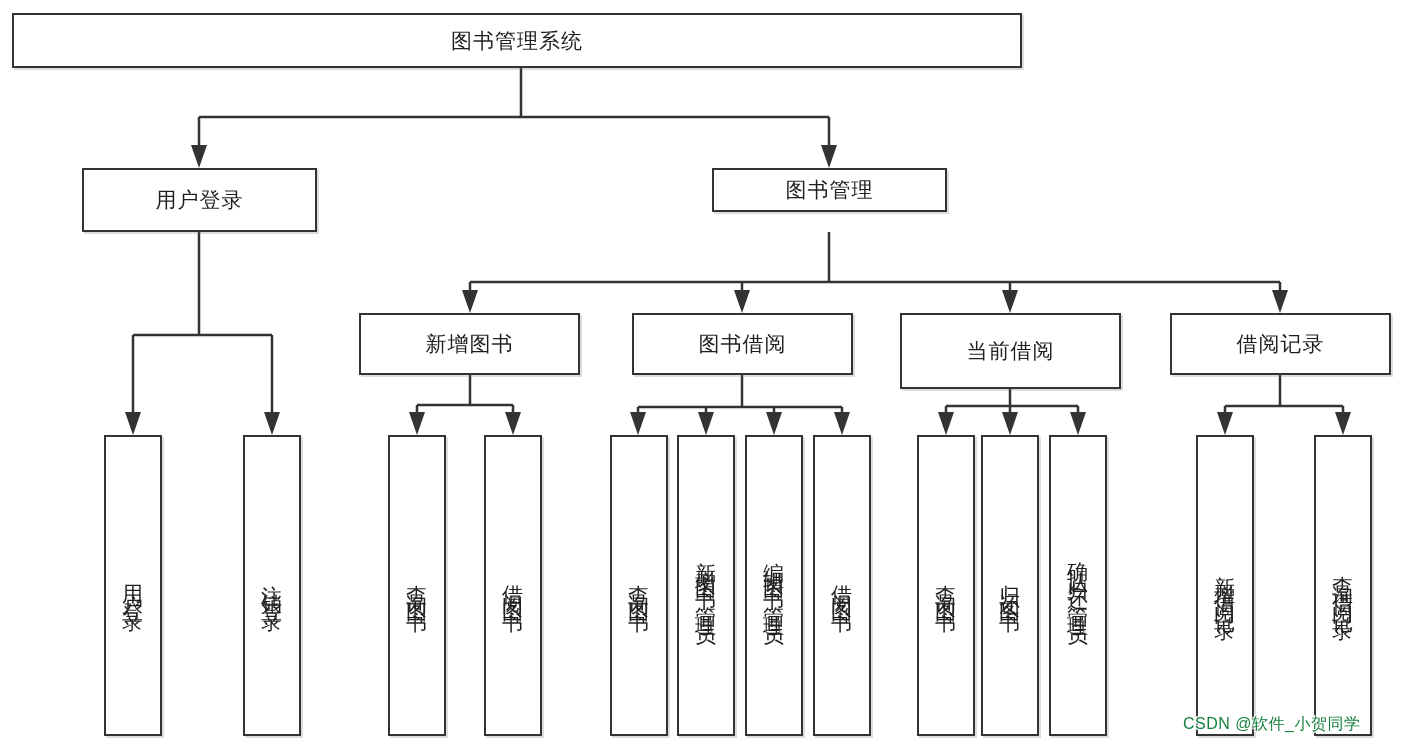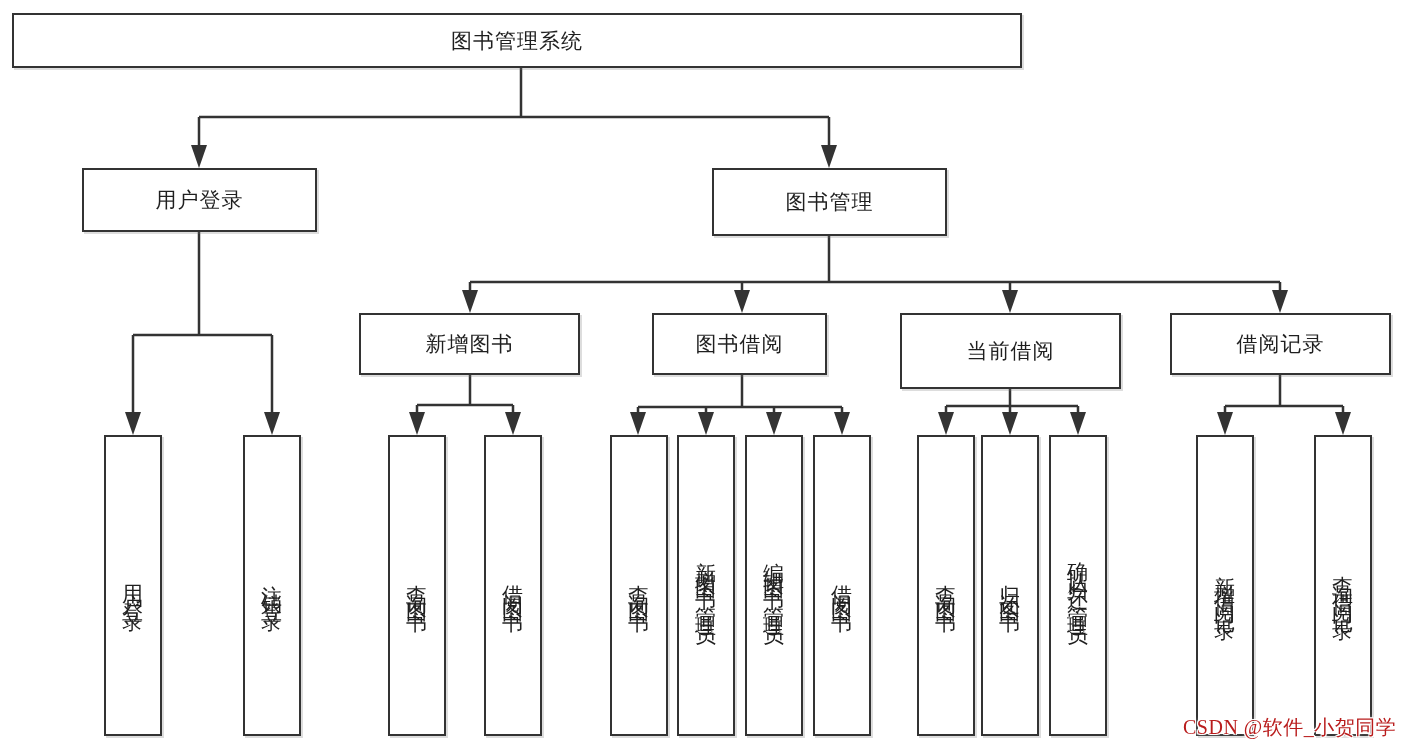--- a/index.html
+++ b/index.html
@@ -41,27 +41,26 @@
     font-size: 21px;
     letter-spacing: 9px;
     line-height: 1.1;
     white-space: nowrap;
   }
   .watermark {
     position: absolute;
     left: 1183px;
     top: 714px;
     z-index: 3;
-    font-size: 20px;
+    font-size: 16px;
     letter-spacing: 0.5px;
-    color: #b91c1c;
+    color: #15803d;
     white-space: nowrap;
     text-shadow: -1px -1px 0 #ffffff, 1px -1px 0 #ffffff,
                  -1px 1px 0 #ffffff, 1px 1px 0 #ffffff, 0 0 4px #ffffff;
-    font-family: Liberation Serif, serif;
   }
 </style>
 </head>
 <body>
 
 <div class="canvas">
 
   <svg class="connectors" viewBox="0 0 1405 747" xmlns="http://www.w3.org/2000/svg">
     <path fill="none" stroke="#333333" stroke-width="2.5" d="
       M521 68 V117 M199 117 H829 M199 117 V150 M829 117 V150
@@ -94,28 +93,28 @@
     </g>
   </svg>
 
   <div class="node h" style="left:12px; top:13px; width:1010px; height:55px">
     <span class="lbl">图书管理系统</span>
   </div>
 
   <div class="node h" style="left:82px; top:168px; width:235px; height:64px">
     <span class="lbl">用户登录</span>
   </div>
-  <div class="node h" style="left:712px; top:168px; width:235px; height:68px">
+  <div class="node h" style="left:712px; top:168px; width:235px; height:44px">
     <span class="lbl">图书管理</span>
   </div>
 
   <div class="node h" style="left:359px; top:313px; width:221px; height:62px">
     <span class="lbl">新增图书</span>
   </div>
-  <div class="node h" style="left:652px; top:313px; width:175px; height:62px">
+  <div class="node h" style="left:632px; top:313px; width:221px; height:62px">
     <span class="lbl">图书借阅</span>
   </div>
   <div class="node h" style="left:900px; top:313px; width:221px; height:76px">
     <span class="lbl">当前借阅</span>
   </div>
   <div class="node h" style="left:1170px; top:313px; width:221px; height:62px">
     <span class="lbl">借阅记录</span>
   </div>
 
   <div class="node v" style="left:104px; top:435px; width:58px; height:301px">

